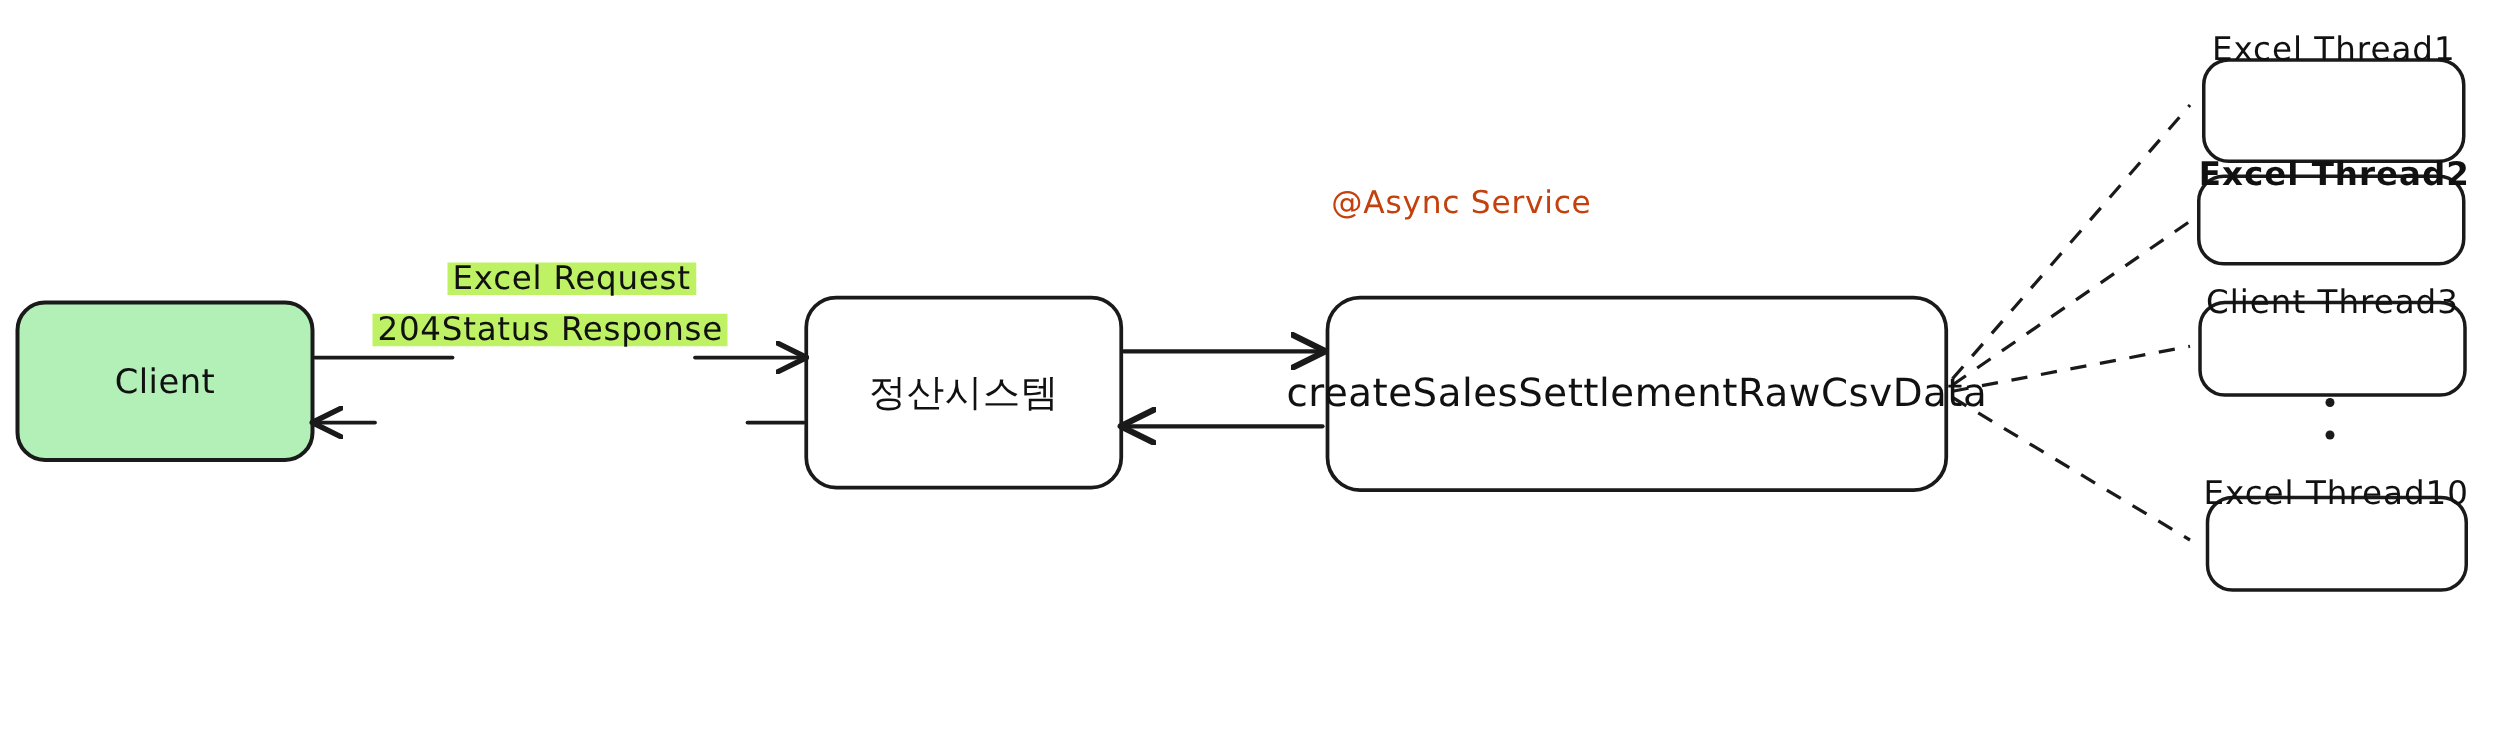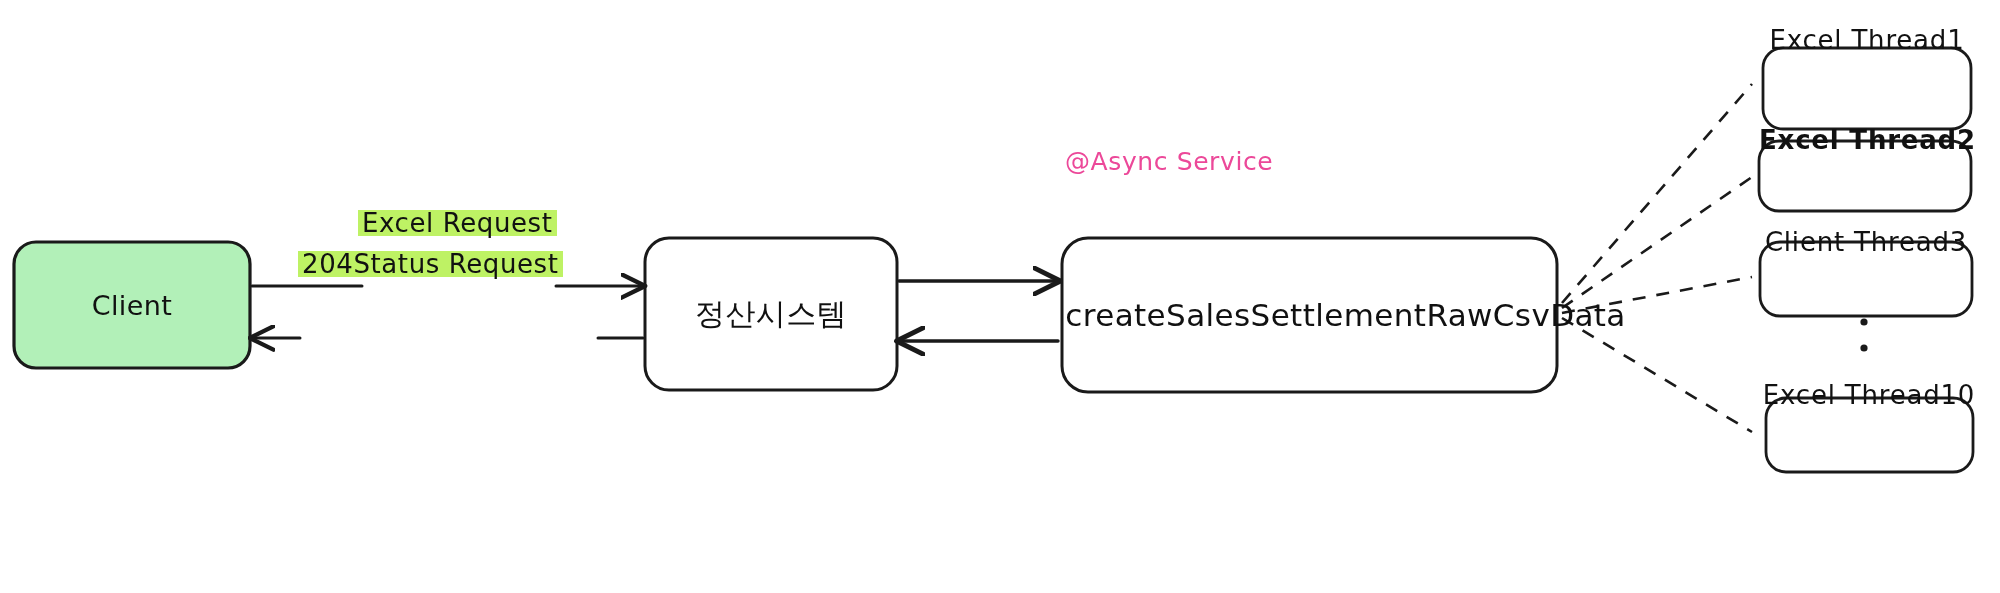--- a/index.html
+++ b/index.html
@@ -42,21 +42,21 @@
     font-family: "DejaVu Sans", sans-serif;
     font-size: 26px;
     letter-spacing: 0.6px;
     white-space: nowrap;
     background: #bef264;
     padding: 0 4px;
     line-height: 1;
   }
   .caption-label {
     position: absolute;
-    color: #ec4899;
+    color: #c2410c;
     font-family: "DejaVu Sans", sans-serif;
     font-size: 25px;
     letter-spacing: 0.6px;
     white-space: nowrap;
     line-height: 1;
   }
   .thread-caption {
     position: absolute;
     color: #111111;
     font-family: "DejaVu Sans", sans-serif;
@@ -112,25 +112,25 @@
     <circle cx="1864" cy="322" r="3.6" fill="#1a1a1a"></circle>
     <circle cx="1864" cy="348" r="3.6" fill="#1a1a1a"></circle>
   </svg>
 
   <div class="node-label client-text" style="left:14px; top:242px; width:236px; height:126px;">Client</div>
 
   <div class="node-label system-text" style="left:645px; top:238px; width:252px; height:152px;">정산시스템</div>
 
   <div class="caption-label" style="left:1065px; top:149px;">@Async Service</div>
 
-  <div class="node-label service-text" style="left:1062px; top:238px; width:495px; height:154px;padding-left:36px;">createSalesSettlementRawCsvData</div>
+  <div class="node-label service-text" style="left:1062px; top:238px; width:495px; height:154px;">createSalesSettlementRawCsvData</div>
 
   <div class="edge-label" style="left:358px; top:210px;">Excel Request</div>
 
-  <div class="edge-label" style="left:298px; top:251px;">204Status Request</div>
+  <div class="edge-label" style="left:298px; top:251px;">204Status Response</div>
 
   <div class="thread-caption" style="left:1763px; top:8px; width:208px;">Excel Thread1</div>
 
   <div class="thread-caption" style="left:1759px; top:108px; width:212px;font-weight:bold;">Excel Thread2</div>
 
   <div class="thread-caption" style="left:1760px; top:210px; width:212px;">Client Thread3</div>
 
   <div class="thread-caption" style="left:1758px; top:363px; width:222px;">Excel Thread10</div>
 
 </div>

